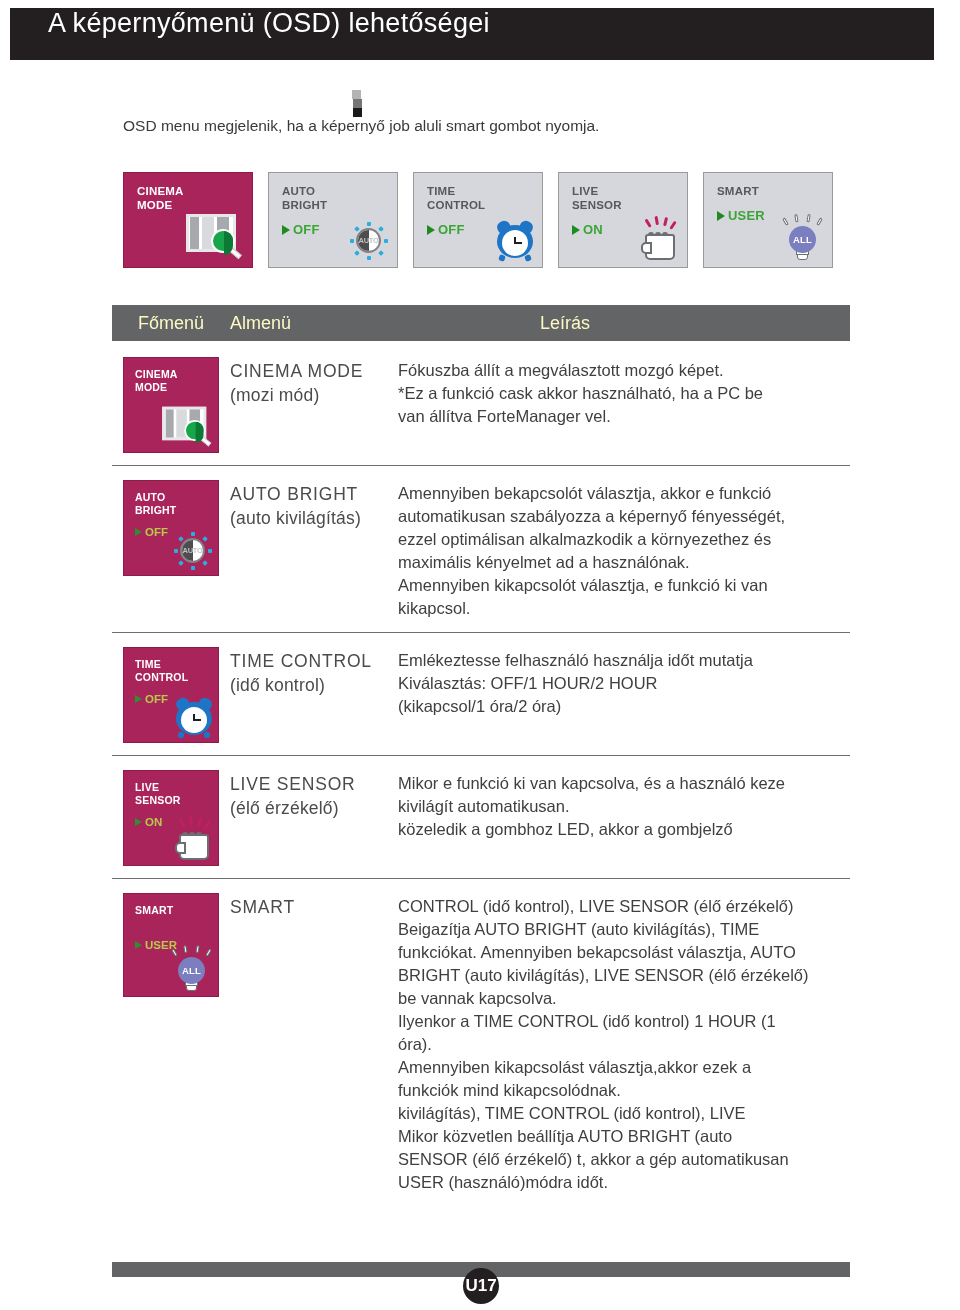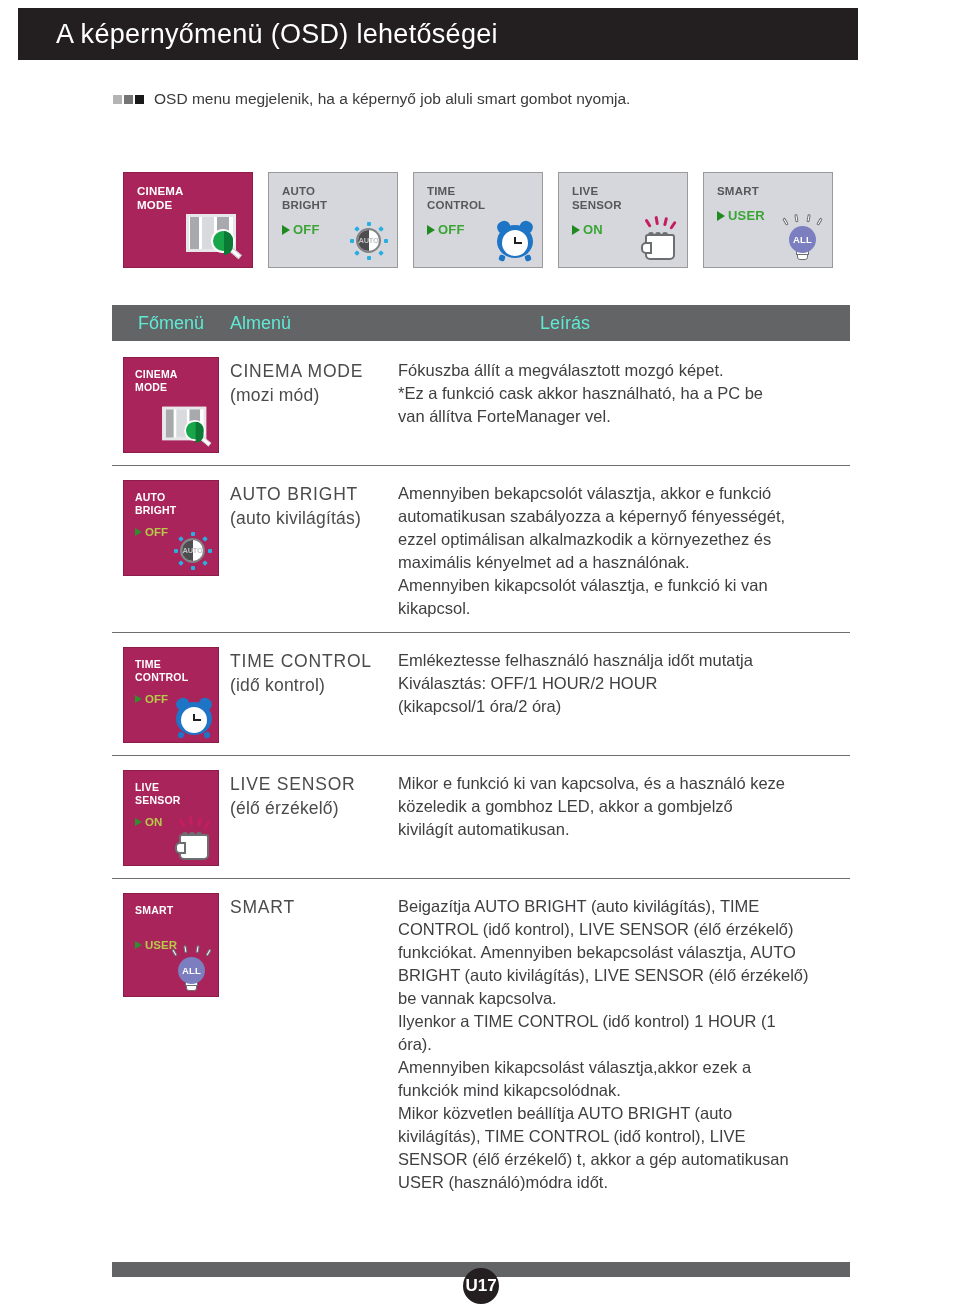--- a/index.html
+++ b/index.html
@@ -5,38 +5,38 @@
   * { box-sizing: border-box; margin: 0; padding: 0; }
   html, body {
     width: 960px; height: 1310px;
     background: #ffffff;
     font-family: "Liberation Sans", sans-serif;
   }
   .page { position: relative; width: 960px; height: 1310px; overflow: hidden; }
 
   
   .titlebar {
-    position: absolute; left: 18px; top: 8px;
-    width: 840px; height: 52px;
+    position: absolute; left: 10px; top: 8px;
+    width: 924px; height: 52px;
     background: #231f20;
-    display: flex; align-items: center;
+    display: flex; 
   }
   .titlebar .title {
     color: #ffffff;
     font-size: 27px;
     font-weight: 400;
     letter-spacing: 0.3px;
     padding-left: 38px;
     font-family: "Liberation Sans", sans-serif;
   }
 
   
   .intro {
     position: absolute; left: 113px; top: 90px;
-    display: flex; align-items: center; gap: 0px;
+    display: flex; align-items: center; gap: 0px; flex-direction: column;
   }
   .sq { width: 9px; height: 9px; display: inline-block; }
   .sq1 { background: #b4b4b4; }
   .sq2 { background: #757575; margin-left: 2px; }
   .sq3 { background: #1a1a1a; margin-left: 2px; }
   .intro .txt {
     margin-left: 10px;
     font-size: 15.5px;
     color: #3a3a3a;
     white-space: nowrap;
@@ -167,21 +167,21 @@
   .ic-bulb .ray2 {
     position: absolute; width: 3px; height: 8px; border: 1.5px solid #6d6e71;
     background: #fff; border-radius: 2px; transform-origin: 1.5px 16px;
   }
 
   
   .table { position: absolute; left: 112px; top: 305px; width: 738px; }
   .thead {
     height: 36px; background: #636466; display: flex; align-items: center;
   }
-  .thead .th { color: #5eead4; font-size: 18px; }
+  .thead .th { color: #fef9c3; font-size: 18px; }
   .th-main { width: 118px; text-align: center; }
   .th-sub  { width: 170px; }
   .th-desc { flex: 1; text-align: center; padding-right: 120px; }
 
   .row { display: flex; padding: 14px 0 12px 0; position: relative; }
   .row + .row { border-top: 1.5px solid #6e6e70; }
   .row.first { padding-top: 16px; }
 
   .cell-main { width: 118px; padding-left: 11px; }
   .tile {
@@ -495,22 +495,22 @@
             </span>
           </div>
         </div>
       </div>
       <div class="cell-sub">
         <div>LIVE SENSOR</div>
         <div class="sub2">(élő érzékelő)</div>
       </div>
       <div class="cell-desc">
         <p>Mikor e funkció ki van kapcsolva, és a használó keze</p>
+        <p>kivilágít automatikusan.</p>
         <p>közeledik a gombhoz LED, akkor a gombjelző</p>
-        <p>kivilágít automatikusan.</p>
       </div>
     </div>
 
     <div class="row">
       <div class="cell-main">
         <div class="tile tall">
           <div class="ttitle">
             <span>SMART</span>
           </div>
           <div class="tval" style="margin-top:22px">
@@ -528,31 +528,31 @@
               <span class="glass">ALL</span>
             </span>
           </div>
         </div>
       </div>
       <div class="cell-sub">
         <div>SMART</div>
         <div class="sub2"></div>
       </div>
       <div class="cell-desc">
+        <p>CONTROL (idő kontrol), LIVE SENSOR (élő érzékelő)</p>
         <p>Beigazítja AUTO BRIGHT (auto kivilágítás), TIME</p>
-        <p>CONTROL (idő kontrol), LIVE SENSOR (élő érzékelő)</p>
         <p>funkciókat. Amennyiben bekapcsolást választja, AUTO</p>
         <p>BRIGHT (auto kivilágítás), LIVE SENSOR (élő érzékelő)</p>
         <p>be vannak kapcsolva.</p>
         <p>Ilyenkor a TIME CONTROL (idő kontrol) 1 HOUR (1</p>
         <p>óra).</p>
         <p>Amennyiben kikapcsolást választja,akkor ezek a</p>
         <p>funkciók mind kikapcsolódnak.</p>
+        <p>kivilágítás), TIME CONTROL (idő kontrol), LIVE</p>
         <p>Mikor közvetlen beállítja AUTO BRIGHT (auto</p>
-        <p>kivilágítás), TIME CONTROL (idő kontrol), LIVE</p>
         <p>SENSOR (élő érzékelő) t, akkor a gép automatikusan</p>
         <p>USER (használó)módra időt.</p>
       </div>
     </div>
 
   </div>
 
   <div class="footbar"></div>
   <div class="pagebadge">U17</div>
 

